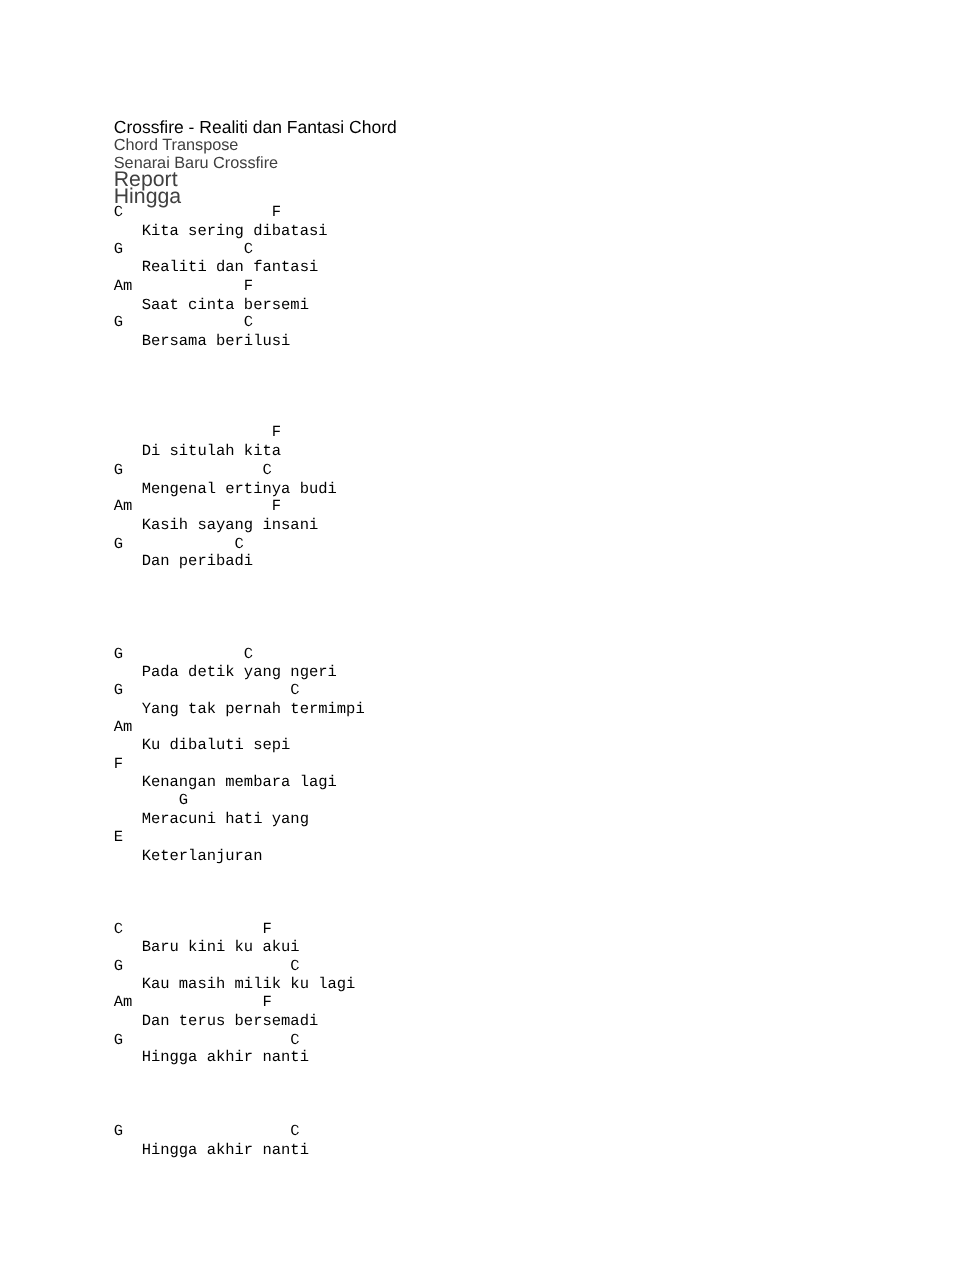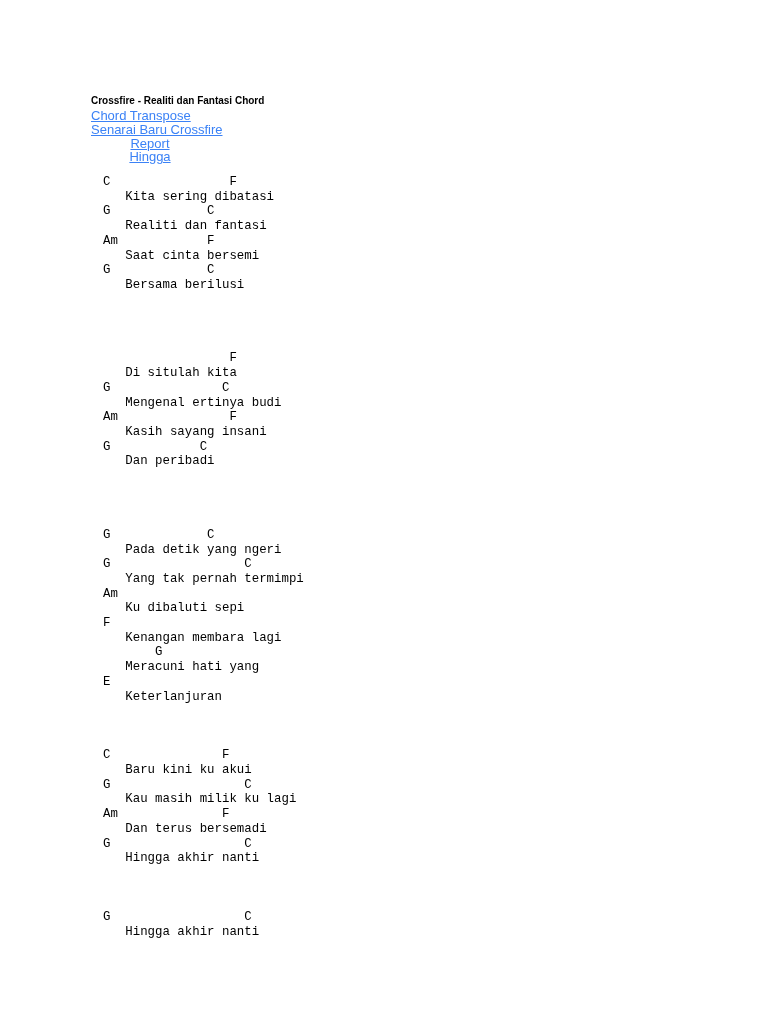--- a/index.html
+++ b/index.html
@@ -11,42 +11,41 @@
   body {
     width: 768px;
     height: 1024px;
     overflow: hidden;
     font-family: "Liberation Sans", sans-serif;
   }
   .content {
     padding: 93px 0 0 91px;
   }
   .page-title {
-    font-size: 10px;
-    font-weight: bold;
+    font-size: 14px;
+    font-weight: normal;
     line-height: 16px;
     white-space: nowrap;
   }
   .link-row {
     font-size: 13px;
     line-height: 14px;
   }
   .ulink {
-    color: #3b82f6;
-    text-decoration: underline;
+    color: #404040;
     cursor: pointer;
   }
   .small-links {
     width: 118px;
-    text-align: center;
-    font-size: 13px;
+    text-align: left;
+    font-size: 17px;
     line-height: 13px;
   }
   pre.chords {
-    margin: 12px;
+    margin: 0;
     padding: 0;
     font-family: "Liberation Mono", "DejaVu Sans Mono", monospace;
     font-size: 12.4px;
     line-height: 14.7px;
     white-space: pre;
   }
   pre.gap4 { margin-top: 58.8px; }
   pre.gap3 { margin-top: 44.1px; }
 </style>
 </head>

